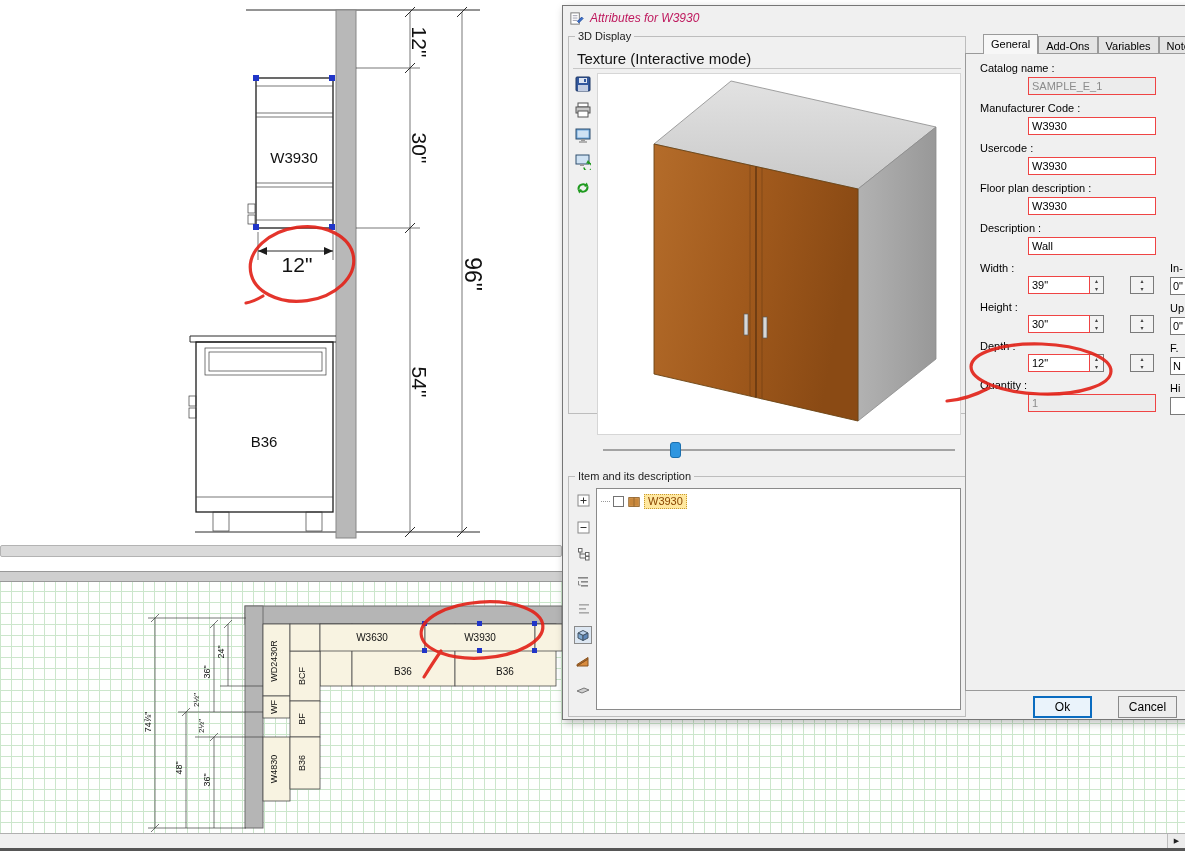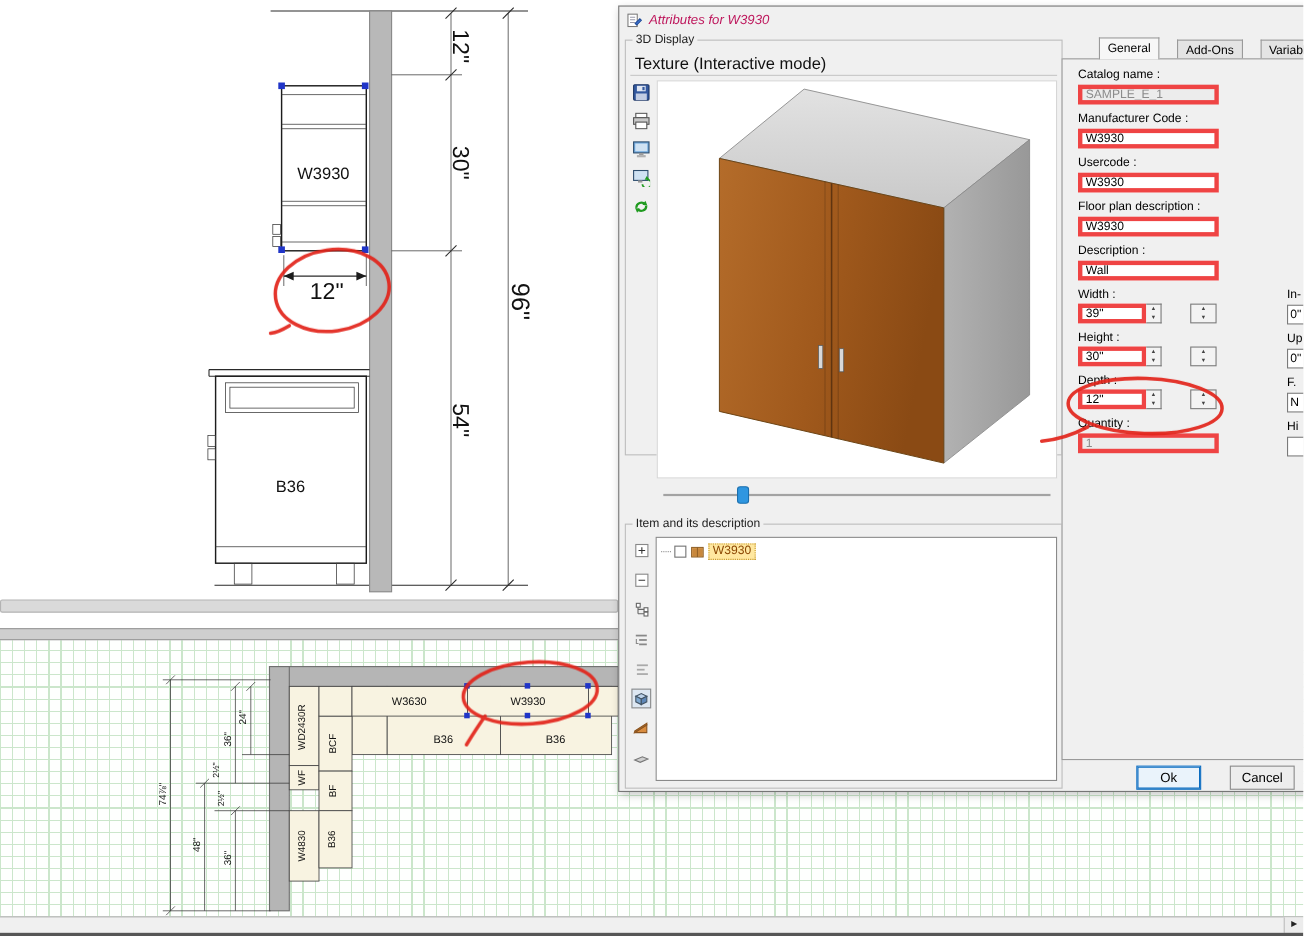--- a/index.html
+++ b/index.html
@@ -70,29 +70,29 @@
     background:#fff; border:1px solid #8a8a8a; }
   .tree-row { display:flex; align-items:center; gap:3px; padding:5px 0 0 4px; }
   .tree-stub { width:9px; border-top:1px dotted #999; }
   .tree-check { width:11px; height:11px; border:1px solid #737373; background:#fff; flex:none; }
   .tree-label { background:#ffe8a0; border:1px dotted #c89a2e; color:#8a4500;
     padding:0 3px; font-size:11px; line-height:13px; }
 
   .right-panel { position:absolute; left:402px; top:24px; width:250px; height:672px; }
   .tabs { position:absolute; left:18px; top:4px; display:flex; height:20px; }
   .tab { font-size:11px; padding:3px 7px 0; border:1px solid #9a9a9a; border-bottom:none;
-    background:#e4e4e4; margin-top:2px; height:18px; white-space:nowrap;margin-left:16px; }
+    background:#e4e4e4; margin-top:2px; height:18px; white-space:nowrap; }
   .tab.active { background:#f7f7f7; margin-top:0; height:20px; position:relative; z-index:3; }
   .pane { position:absolute; left:0; top:23px; width:252px; height:638px;
     border:1px solid #9a9a9a; background:#f0f0f0; padding:8px 0 0 14px; }
 
   .field { margin-bottom:7px; }
   .field label { display:block; font-size:11px; color:#000; margin-bottom:2px; }
-  .txt { width:128px; height:18px; border:4px solid #ef4444; background:#fff;
-    font-size:11px; font-family:inherit; padding:0 3px; }
+  .txt { width:128px; height:18px; border:1px solid #ef4444; background:#fff;
+    font-size:11px; font-family:inherit; padding:0 3px;margin-left:48px; }
   .txt:disabled { background:#ececec; color:#8b8b8b; }
 
   .spinrow { display:flex; gap:26px; align-items:center; }
   .spinbox { display:flex; }
   .spinbox .txt { width:62px; }
   .spinbtns, .spin2 { display:flex; flex-direction:column; height:18px; border:1px solid #7a7a7a;
     background:#f3f3f3; }
   .spinbtns { width:14px; border-left:none; }
   .spin2 { width:24px; }
   .spinbtns span, .spin2 span { flex:1; font-size:6px; line-height:8px; text-align:center; color:#444; }

